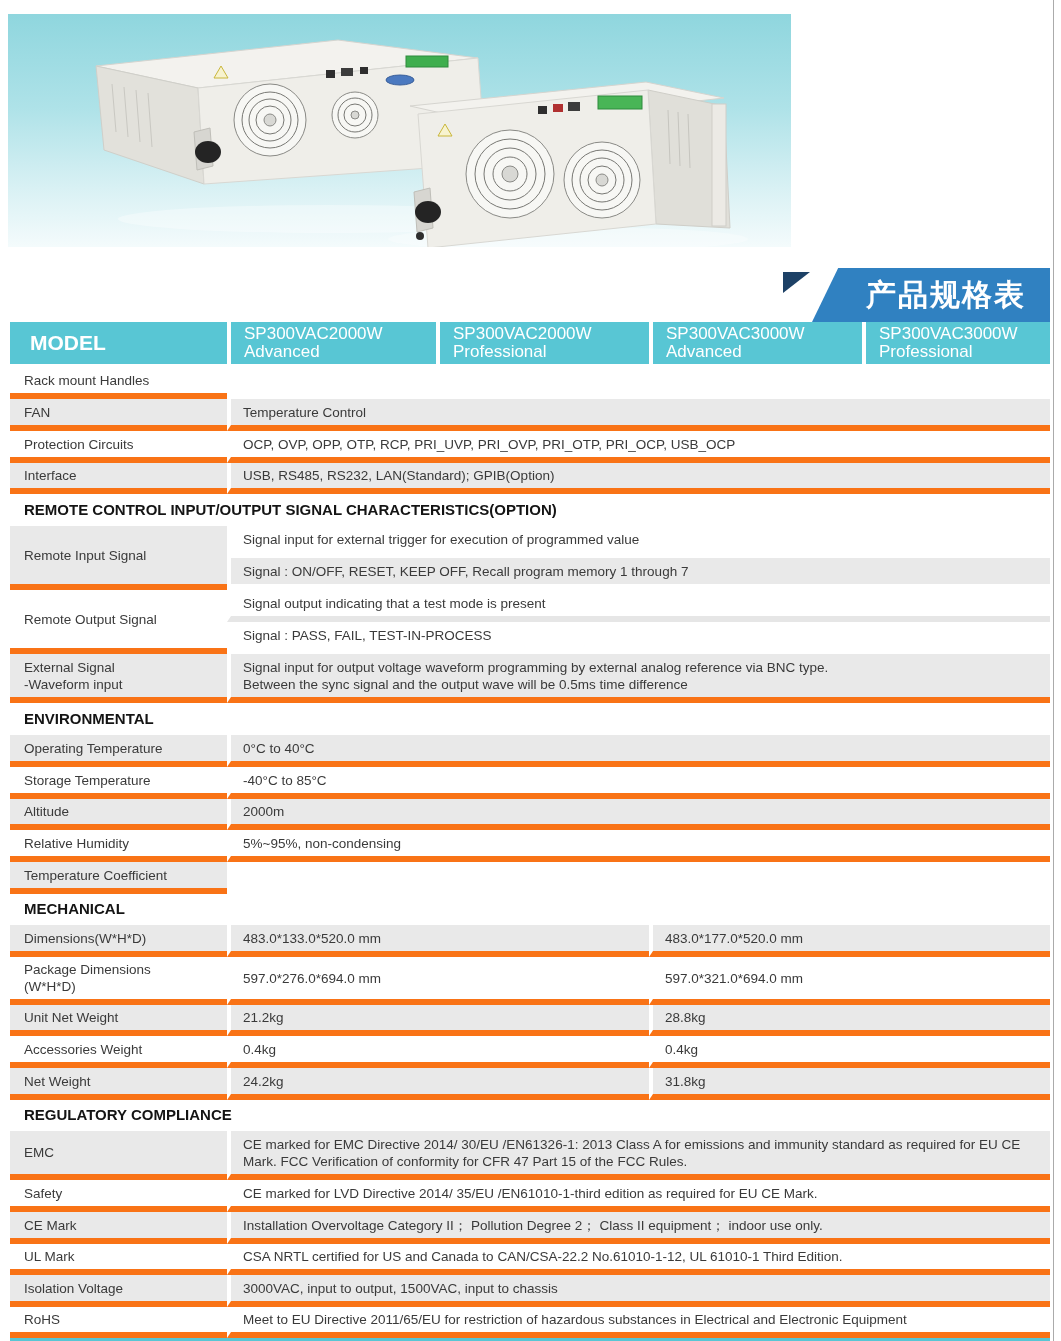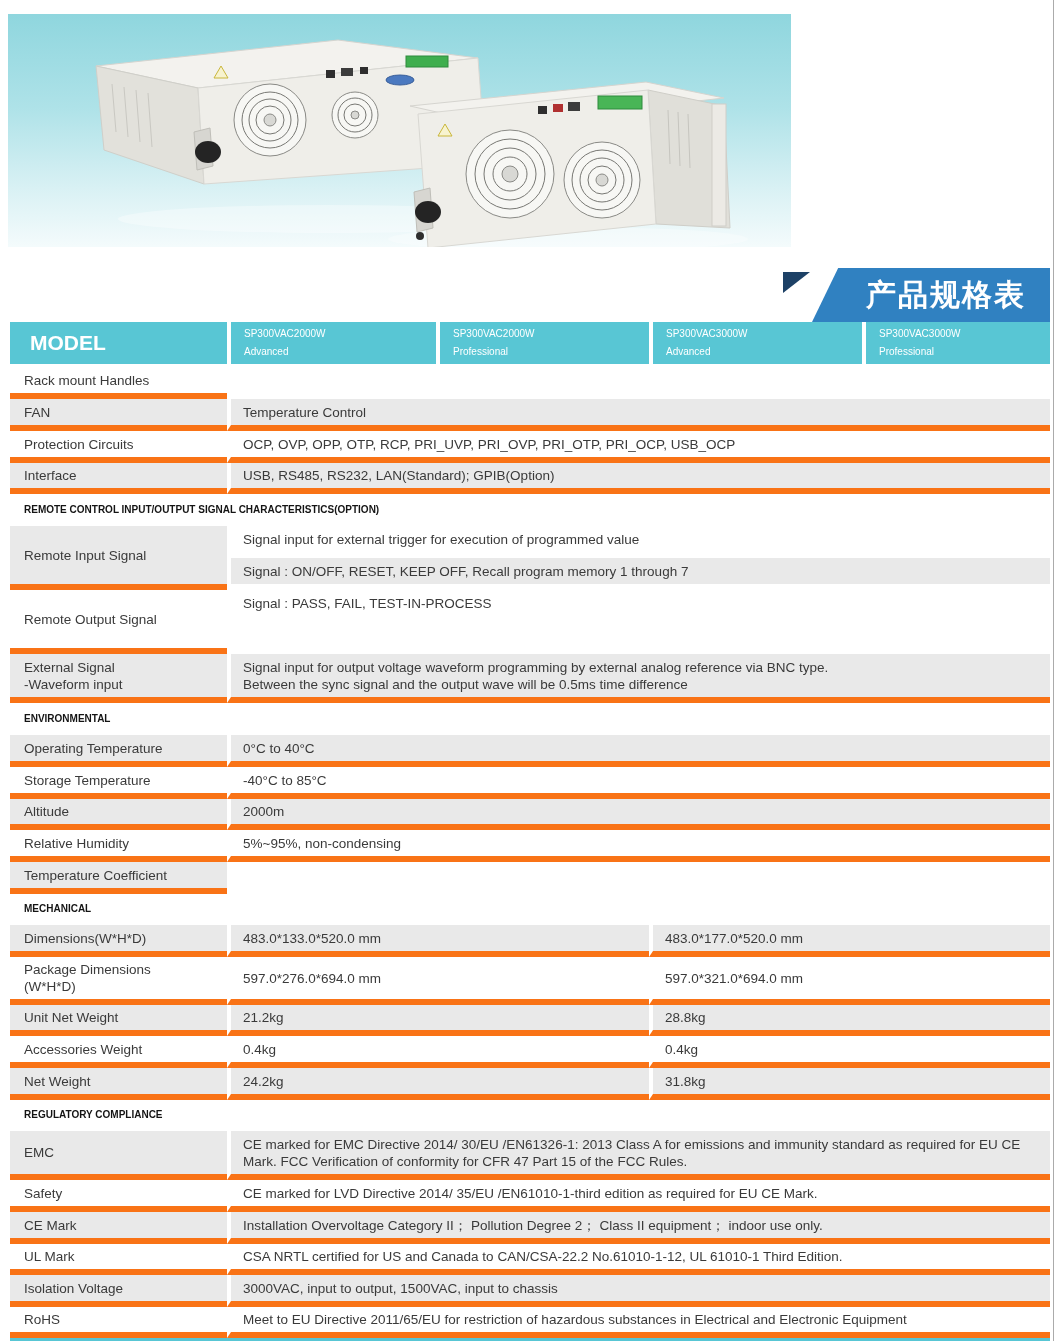--- a/index.html
+++ b/index.html
@@ -25,38 +25,38 @@
   .banner{position:absolute;left:812px;top:268px;width:238px;height:54px;
         background:var(--banner-blue);clip-path:polygon(11% 0,100% 0,100% 100%,0 100%);
         display:flex;align-items:center;justify-content:flex-end;}
   .banner-title{color:#fff;font-size:30px;font-weight:bold;letter-spacing:2px;
         padding-right:24px;line-height:1;}
 
   
   .spec-table{position:absolute;left:10px;top:322px;width:1040px;}
   .spec-header{display:flex;width:1040px;height:45px;box-sizing:border-box;border-bottom:3px solid #fff;}
   .hcell{box-sizing:border-box;background:var(--teal);color:#fff;display:flex;flex-direction:column;
-         justify-content:center;font-size:10px;line-height:18px;padding-left:13px;}
+         justify-content:center;font-size:17px;line-height:18px;padding-left:13px;}
   .hcell.model{width:217px;font-size:21px;font-weight:bold;padding-left:20px;}
   .hcell.c1{width:209px;border-left:4px solid #fff;}
   .hcell.c2{width:213px;border-left:4px solid #fff;}
   .hcell.c3{width:213px;border-left:4px solid #fff;}
   .hcell.c4{width:188px;border-left:4px solid #fff;}
 
   .row{display:flex;width:1040px;box-sizing:border-box;}
   .cell{box-sizing:border-box;display:flex;flex-direction:column;justify-content:center;
         font-size:13.5px;line-height:17px;border-bottom:6px solid #f97316;white-space:pre-line;}
   .cell.label{width:217px;padding-left:14px;padding-right:6px;}
   .cell.value{flex:1;border-left:4px solid #fff;padding-left:12px;padding-right:10px;}
   .cell.dual1{flex:none;width:422px;}
   .cell.dual2{flex:none;width:401px;}
   .white{background:#ffffff;}
   .gray{background:var(--stripe);}
   .section-label{display:flex;align-items:center;width:100%;box-sizing:border-box;
-        padding-left:14px;font-weight:bold;font-size:10px;color:#141414;background:#fff;
+        padding-left:14px;font-weight:bold;font-size:15px;color:#141414;background:#fff;
         border-bottom:2px solid #fff;white-space:nowrap;}
   .stack{flex:1;display:flex;flex-direction:column;}
   .stack .cell.value{flex:none;}
   .bottom-bar{width:1040px;height:3px;background:var(--teal);}
 </style>
 </head>
 <body>
 
 <div class="page">
 
@@ -178,20 +178,21 @@
         <div class="row multi" style="height: 64px;">
           <div class="cell label gray">Remote Input Signal</div>
           <div class="stack">
             <div class="cell value white" style="height: 32px; border-bottom-color: rgb(255, 255, 255);">Signal input for external trigger for execution of programmed value</div>
             <div class="cell value gray" style="height: 32px; border-bottom-color: rgb(255, 255, 255);">Signal : ON/OFF, RESET, KEEP OFF, Recall program memory 1 through 7</div>
           </div>
         </div>
         <div class="row multi" style="height: 64px;">
           <div class="cell label white">Remote Output Signal</div>
           <div class="stack">
+            <div class="cell value white" style="height: 32px; border-bottom-color: rgb(230, 230, 230);">Signal output indicating that a test mode is present</div>
             <div class="cell value white" style="height: 32px; border-bottom-color: rgb(255, 255, 255);">Signal : PASS, FAIL, TEST-IN-PROCESS</div>
           </div>
         </div>
         <div class="row spec" style="height: 49px;">
           <div class="cell label gray">External Signal
 -Waveform input</div>
           <div class="cell value gray">Signal input for output voltage waveform programming by external analog reference via BNC type.
 Between the sync signal and the output wave will be 0.5ms time difference</div>
         </div>
         <div class="row section" style="height: 32px;">

